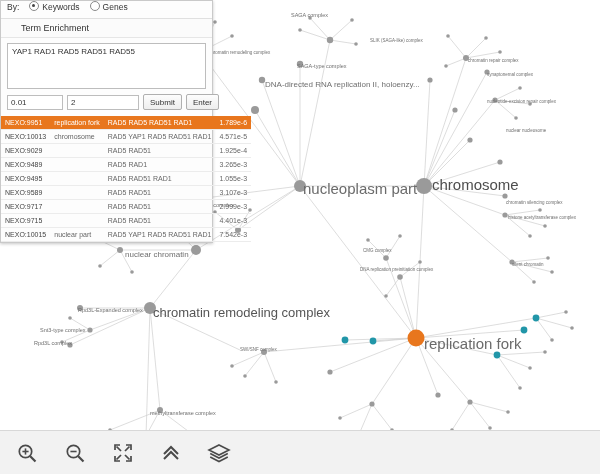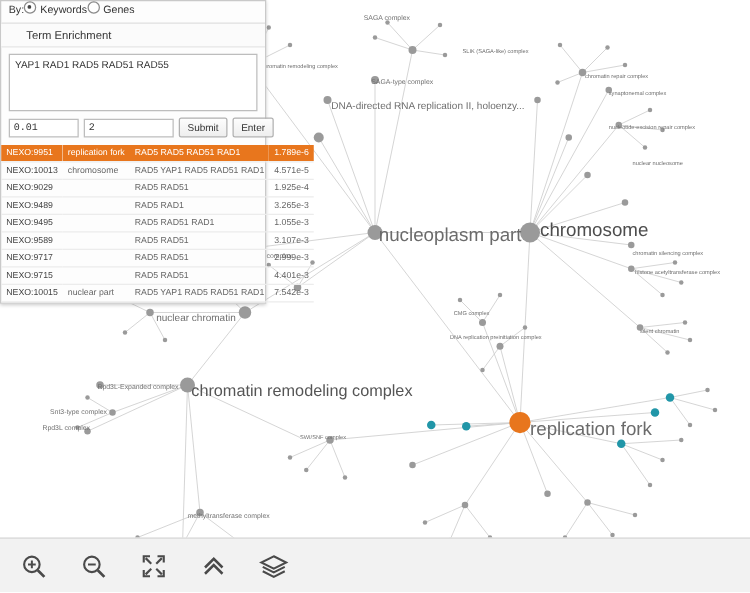--- a/index.html
+++ b/index.html
@@ -53,40 +53,40 @@
   #search-row{
     display:flex;align-items:center;gap:4px;padding:0 6px 5px 6px;
   }
   #search-input{
     flex:1;height:17px;border:1px solid #b9b9b9;background:#fff;
     font-size:8px;color:#9b9b9b;padding:0 4px;box-sizing:border-box;
     font-family:"Liberation Sans", sans-serif;
   }
   .ic-btn{width:15px;height:15px;display:flex;align-items:center;justify-content:center;color:#5a5a5a;cursor:pointer;}
   #radio-row{
-    display:flex;align-items:center;padding:0 6px 6px 6px;font-size:8.5px;color:#333;
+    display:flex;align-items:center;gap:10px;padding:0 6px 6px 6px;font-size:8.5px;color:#333;
   }
   .radio{width:8px;height:8px;border:1px solid #8a8a8a;border-radius:50%;display:inline-block;position:relative;background:#fff;vertical-align:-1px;margin-right:3px;}
   .radio.on::after{content:"";position:absolute;left:1.5px;top:1.5px;width:3px;height:3px;border-radius:50%;background:#444;}
   .rlbl{cursor:pointer;}
   #te-head{
     border-top:1px solid #e0e0e0;border-bottom:1px solid #e6e6e6;
     padding:4px 20px;font-size:9px;color:#333;background:#fbfbfb;
   }
   #te-box{
     margin:5px 6px;height:46px;border:1px solid #bdbdbd;background:#fff;
     font-size:8px;color:#333;padding:3px 4px;box-sizing:border-box;overflow:hidden;
     font-family:"Liberation Sans", sans-serif;
   }
   #param-row{
     display:flex;align-items:center;gap:4px;padding:0 6px 6px 6px;
   }
   .pinput{
     height:15px;border:1px solid #bdbdbd;background:#fff;font-size:8px;color:#333;
-    padding:0 3px;box-sizing:border-box;font-family:Liberation Mono, monospace;
+    padding:0 3px;box-sizing:border-box;font-family:Liberation Sans, sans-serif;
   }
   #p-alpha{width:56px;}
   #p-count{width:72px;}
   .pbtn{
     height:16px;border:1px solid #b0b0b0;background:linear-gradient(#fdfdfd,#eeeeee);
     font-size:8px;color:#333;padding:0 6px;cursor:pointer;border-radius:2px;
     font-family:"Liberation Sans", sans-serif;
   }
   
   #res{width:100%;border-collapse:collapse;font-size:7px;color:#444;}

